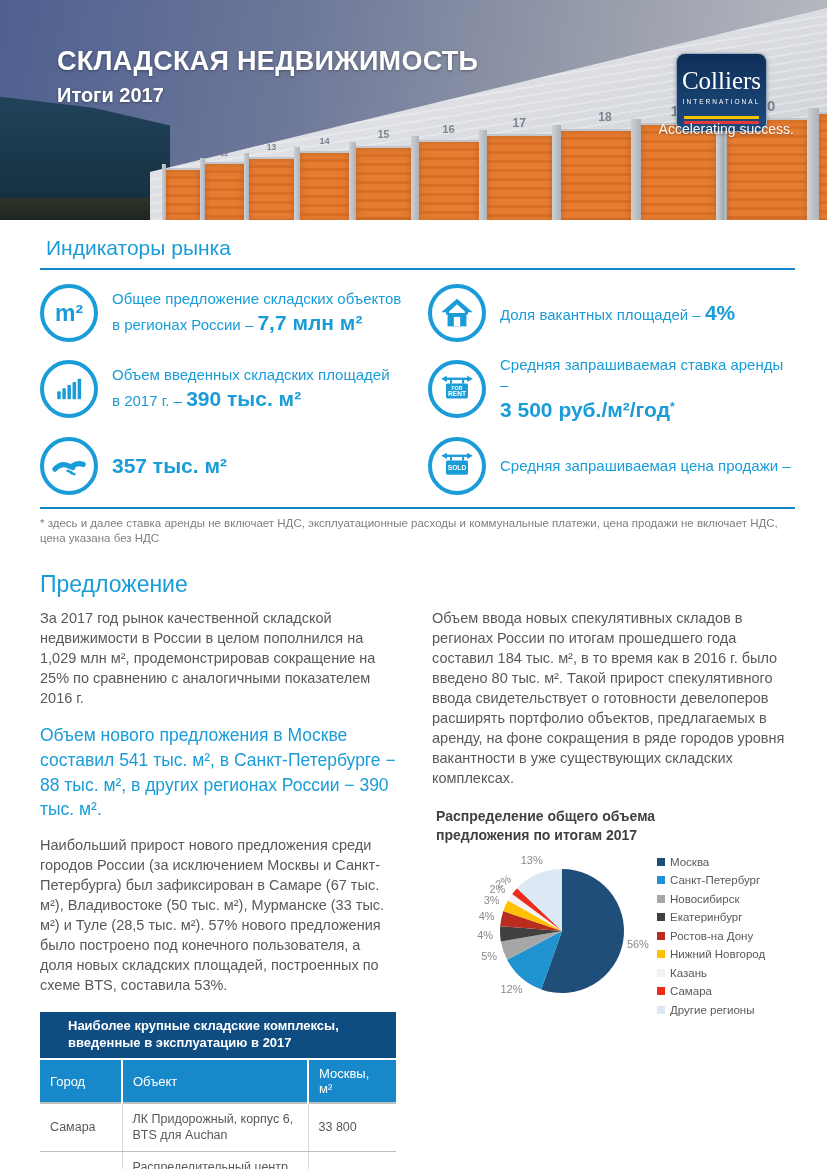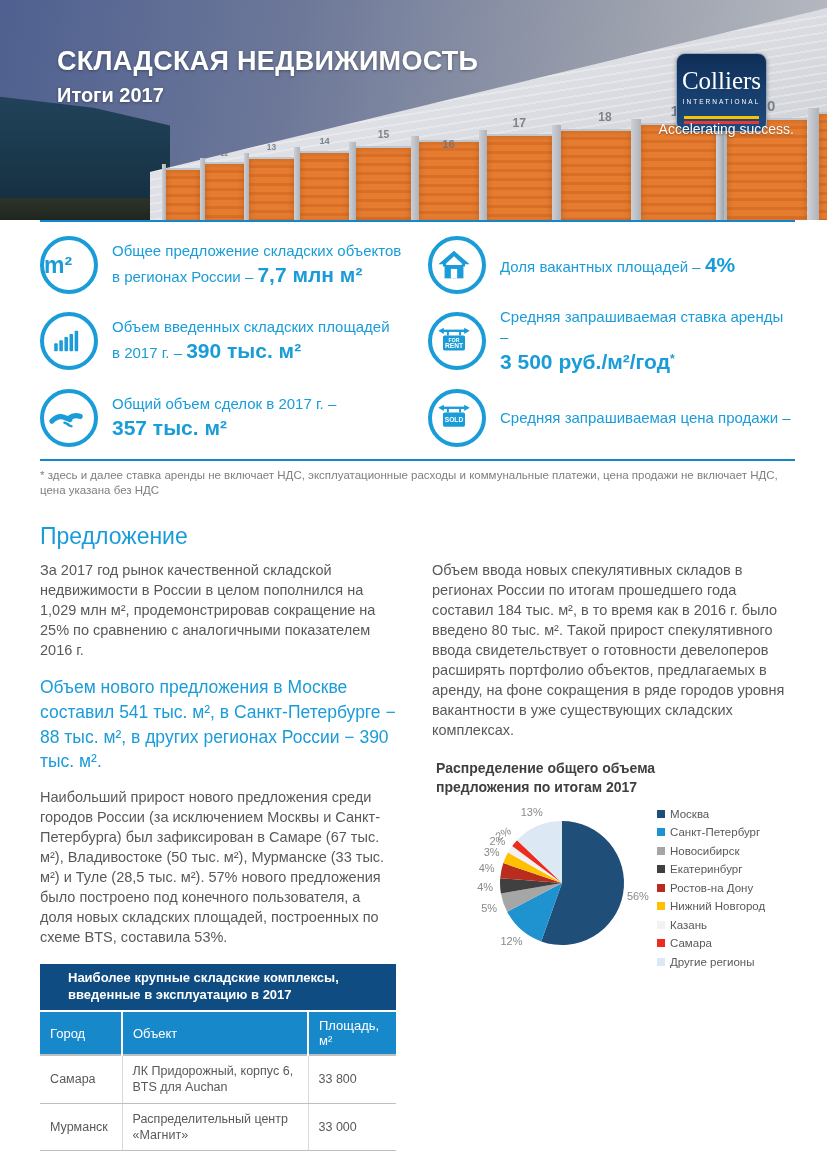--- a/index.html
+++ b/index.html
@@ -44,21 +44,21 @@
   .hero-tagline{position:absolute;top:121px;right:33px;font-size:14px;color:#fafafa;
     text-shadow:0 1px 2px rgba(0,0,0,.3);}
   
   .content{padding:0 32px 0 40px;}
   .sec-heading{color:#1A9CD8;font-size:21px;font-weight:400;margin:16px 0 8px 6px;}
   .rule{border:none;border-top:2px solid #1487C9;margin:0;}
   
   .ind-grid{display:grid;grid-template-columns:388px 1fr;row-gap:13px;margin-top:14px;}
   .ind{display:flex;align-items:center;}
   .ind-icon{flex:0 0 58px;width:58px;height:58px;border:4px solid #1A9CD8;border-radius:50%;
-    box-sizing:border-box;display:flex;align-items:center;justify-content:flex-start;margin-right:14px;
+    box-sizing:border-box;display:flex;align-items:center;justify-content:center;margin-right:14px;
     color:#1A9CD8;}
   .ind-m2{font-size:23px;font-weight:bold;line-height:1;}
   .ind-text{color:#1A9CD8;font-size:15px;line-height:1.35;}
   .ind-text .l1:empty{display:none;}
   .big{font-size:21px;font-weight:bold;}
   .l2 sup{font-size:12px;font-weight:bold;}
   .footnote{color:#7F7F7F;font-size:11.5px;line-height:1.35;margin-top:7px;}
   
   .h2{color:#1A9CD8;font-size:23px;font-weight:400;margin:24px 0 10px 0;}
   .cols{display:flex;gap:36px;align-items:stretch;}
@@ -107,21 +107,21 @@
       <div class="door" style="left: 249.3px; top: 156.8px; width: 44.4px; height: 63.2px;"></div>
       <div class="door-num" style="left: 271.5px; top: 142.4px; font-size: 8.4px;">13</div>
       <div class="door-post" style="left: 293.7px; top: 147.2px; width: 6.1px; height: 72.8px;"></div>
       <div class="door" style="left: 299.8px; top: 151.2px; width: 49.6px; height: 68.8px;"></div>
       <div class="door-num" style="left: 324.6px; top: 135.85px; font-size: 9.35px;">14</div>
       <div class="door-post" style="left: 349.4px; top: 141.6px; width: 6.8px; height: 78.4px;"></div>
       <div class="door" style="left: 356.2px; top: 145.6px; width: 54.8px; height: 74.4px;"></div>
       <div class="door-num" style="left: 383.6px; top: 129.3px; font-size: 10.3px;">15</div>
       <div class="door-post" style="left: 411px; top: 136px; width: 7.5px; height: 84px;"></div>
       <div class="door" style="left: 418.5px; top: 140px; width: 60px; height: 80px;"></div>
-      <div class="door-num" style="left: 448.5px; top: 122.75px; font-size: 11.25px; margin-top: 15px;">16</div>
+      <div class="door-num" style="left: 448.5px; top: 122.75px; font-size: 11.25px;">16</div>
       <div class="door-post" style="left: 478.5px; top: 130.4px; width: 8.2px; height: 89.6px;"></div>
       <div class="door" style="left: 486.7px; top: 134.4px; width: 65.2px; height: 85.6px;"></div>
       <div class="door-num" style="left: 519.3px; top: 116.2px; font-size: 12.2px;">17</div>
       <div class="door-post" style="left: 551.9px; top: 124.8px; width: 8.9px; height: 95.2px;"></div>
       <div class="door" style="left: 560.8px; top: 128.8px; width: 70.4px; height: 91.2px;"></div>
       <div class="door-num" style="left: 596px; top: 109.65px; font-size: 12px; margin-left: 9px;">18</div>
       <div class="door-post" style="left: 631.2px; top: 119.2px; width: 9.6px; height: 100.8px;"></div>
       <div class="door" style="left: 640.8px; top: 123.2px; width: 75.6px; height: 96.8px;"></div>
       <div class="door-num" style="left: 678.6px; top: 103.1px; font-size: 14.1px;">19</div>
       <div class="door-post" style="left: 716.4px; top: 113.6px; width: 10.3px; height: 106.4px;"></div>
@@ -142,20 +142,21 @@
   </div>
   <div class="hero-tagline">Accelerating success.</div>
   <div class="hero-text">
     <div class="hero-title">СКЛАДСКАЯ НЕДВИЖИМОСТЬ</div>
     <div class="hero-subtitle">Итоги 2017</div>
   </div>
 </div>
 
 <div class="content">
 
+  <div class="sec-heading">Индикаторы рынка</div>
   <hr class="rule">
 
   <div class="ind-grid">
 
     <div class="ind">
       <div class="ind-icon">
         <span class="ind-m2">m²</span>
       </div>
       <div class="ind-text">
         <div class="l1">Общее предложение складских объектов</div>
@@ -221,21 +222,20 @@
             <path d="M10 32 C15 27 20 25 25 27 L33 30"></path>
             <path d="M46 26 C41 24 36 25 32 28"></path>
           </g>
           <g stroke="#1A9CD8" stroke-width="3" stroke-linecap="round" fill="none">
             <path d="M26 34 l5 2"></path>
             <path d="M31 37 l4 1.5"></path>
           </g>
         </svg>
       </div>
       <div class="ind-text">
-        <div class="l1">Общий объем сделок в 2017 г. –</div>
         <div class="l2"><span></span><span class="big">357 тыс. м²</span><sup></sup></div>
       </div>
     </div>
 
     <div class="ind">
       <div class="ind-icon">
         <svg width="44" height="44" viewBox="0 0 56 56">
           <line x1="11" y1="15" x2="45" y2="15" stroke="#1A9CD8" stroke-width="3"></line>
           <path d="M8 15 l7 -4 v8 z" fill="#1A9CD8"></path>
           <path d="M48 15 l-7 -4 v8 z" fill="#1A9CD8"></path>
@@ -268,21 +268,21 @@
             <col>
             <col>
           </colgroup>
         <thead>
           <tr>
               <th class="t-title" colspan="3">Наиболее крупные складские комплексы, введенные в эксплуатацию в 2017</th>
             </tr>
           <tr>
             <th>Город</th>
             <th>Объект</th>
-            <th>Площадь, м²</th>
+            <th>Москвы, м²</th>
           </tr>
         </thead>
         <tbody>
             <tr>
               <td>Самара</td>
               <td>ЛК Придорожный, корпус 6, BTS для Auchan</td>
               <td>33 800</td>
             </tr>
             <tr>
               <td>Мурманск</td>

